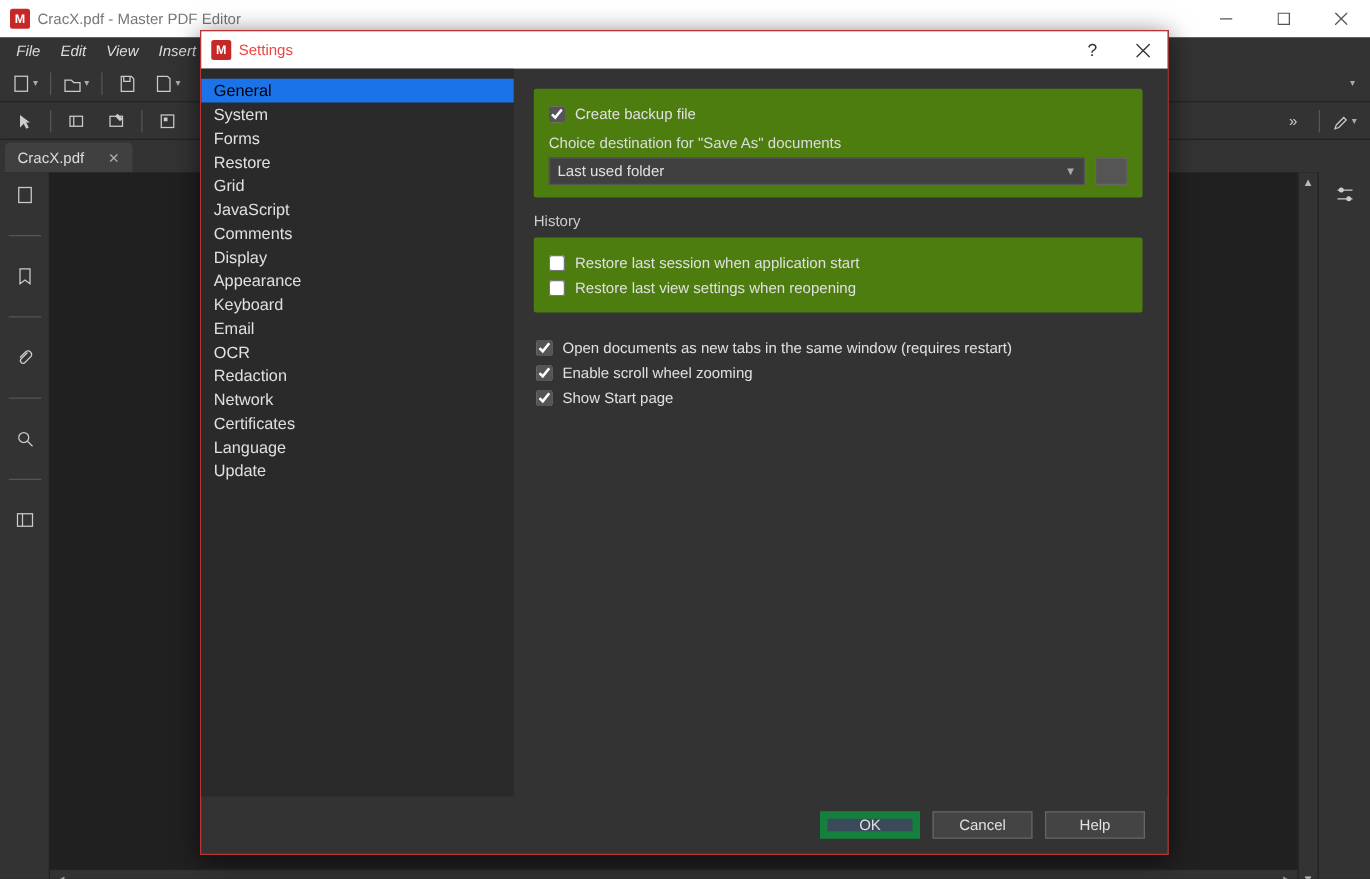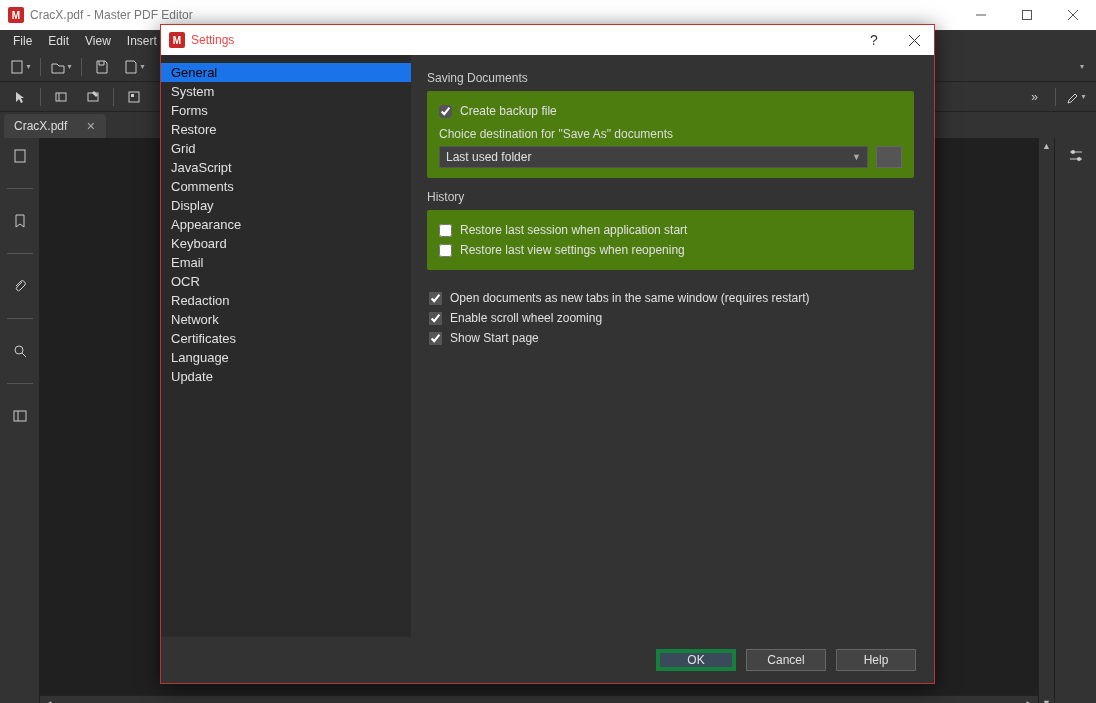--- a/index.html
+++ b/index.html
@@ -6,21 +6,21 @@
 body { width: 1096px; height: 703px; background: #333333; color: #e0e0e0; overflow: hidden; position: relative; }
 
 
 .main-titlebar { height: 30px; background: #ffffff; display: flex; align-items: center; padding: 0 0 0 8px; color: #888; }
 .main-titlebar .app-icon { width: 16px; height: 16px; background: #c62828; border-radius: 2px; margin-right: 6px; display:flex; align-items:center; justify-content:center; color:#fff; font-size:10px; font-weight:bold;}
 .main-titlebar .title-text { flex: 1; font-size: 12px; color: #777; }
 .main-titlebar .win-btn { width: 46px; height: 30px; display: flex; align-items: center; justify-content: center; color: #555; }
 
 
 .menubar { height: 22px; background: #333; display: flex; align-items: center; padding-left: 6px; gap: 2px; color: #ddd; }
-.menubar span { padding: 2px 7px; }
+.menubar span { padding: 2px 7px; font-style: italic; }
 
 
 .toolbar-row { height: 30px; background: #333; display: flex; align-items: center; padding: 0 6px; gap: 4px; border-bottom: 1px solid #222;}
 .tb-btn { width: 28px; height: 24px; display: flex; align-items: center; justify-content: center; color: #ccc; }
 .tb-sep { width: 1px; height: 18px; background: #555; margin: 0 2px; }
 .dd-arrow { margin-left: 1px; color:#aaa; font-size:8px;}
 .toolbar-row .flex-spacer { flex: 1; }
 .toolbar-row .right-dd { display:flex; align-items:center; padding: 2px 6px; }
 
 
@@ -59,21 +59,21 @@
 .check-row input[type=checkbox]{ width:13px; height:13px; accent-color:#555; }
 .choice-label { font-size:12px; color:#ddd; margin: 6px 0 5px 0; }
 .select-row { display:flex; gap:8px; align-items:center;border-radius:10px;}
 .faux-select { flex:1; height:22px; background:#404040; border:1px solid #555; display:flex; align-items:center; justify-content:space-between; padding: 0 6px; color:#e0e0e0; font-size:12px;}
 .browse-btn { width:26px; height:22px; background:#555; border:1px solid #666;}
 
 .standalone-checks { padding: 6px 2px;}
 
 .dlg-buttons { height: 46px; display:flex; justify-content:flex-end; align-items:center; gap:10px; padding-right:18px; }
 .dlg-btn-std { width: 80px; height: 22px; background: #444; border:1px solid #666; color:#e0e0e0; display:flex; align-items:center; justify-content:center; font-size:12px;}
-.dlg-btn-std.primary { border:4px solid #15803d; background:#3a4a5a;}
+.dlg-btn-std.primary { border:6px solid #15803d; background:#3a4a5a;}
 
 svg { display:block; }
 </style>
 </head>
 <body>
 
 <div class="main-titlebar">
   <div class="app-icon">M</div>
   <div class="title-text">CracX.pdf - Master PDF Editor</div>
   <div class="win-btn">
@@ -266,21 +266,20 @@
       <div class="cat-item">OCR</div>
       <div class="cat-item">Redaction</div>
       <div class="cat-item">Network</div>
       <div class="cat-item">Certificates</div>
       <div class="cat-item">Language</div>
       <div class="cat-item">Update</div>
     </div>
     <div class="dlg-content">
 
       <div class="group">
-        <div class="group-label">Saving Documents</div>
         <div class="group-box">
           <label class="check-row">
             <input type="checkbox" checked="" style="">
             <span>Create backup file</span>
           </label>
           <div class="choice-label">Choice destination for "Save As" documents</div>
           <div class="select-row">
             <div class="faux-select">
               <span>Last used folder</span>
               <span style="font-size:9px;color:#aaa;">▼</span>

